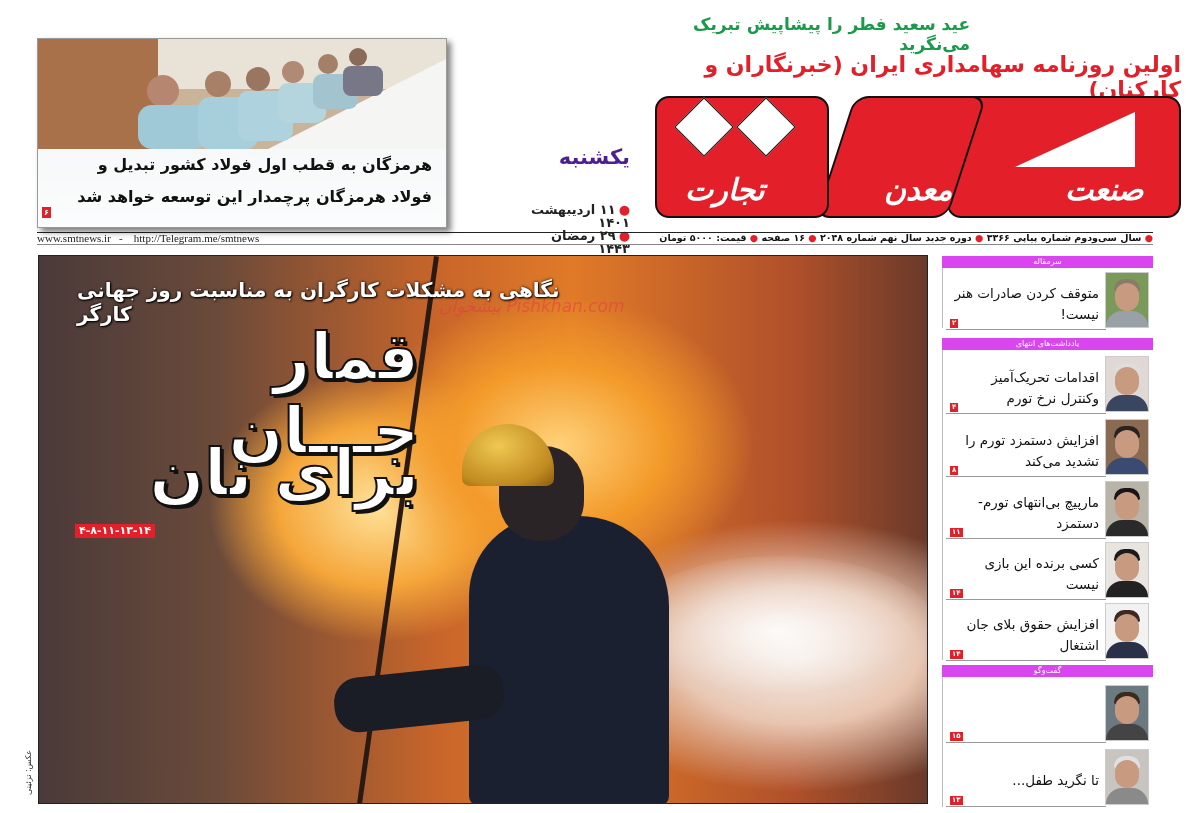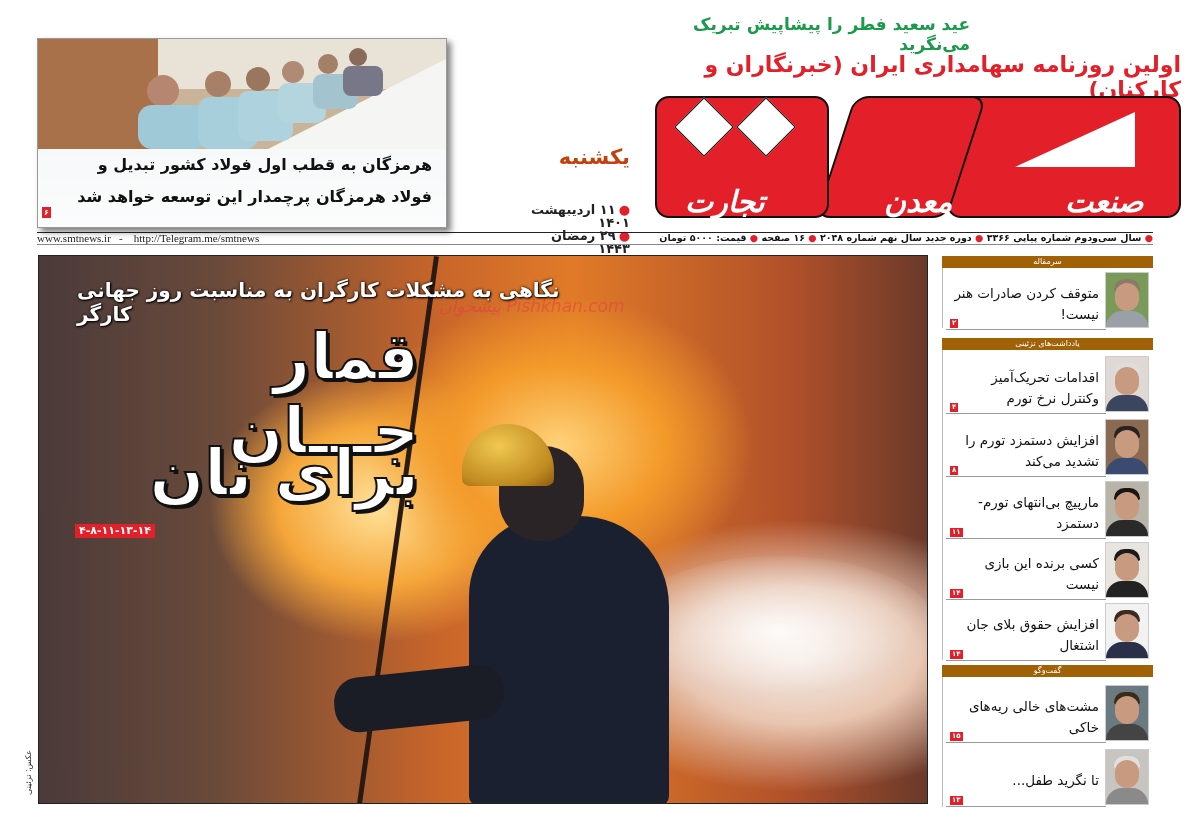--- a/index.html
+++ b/index.html
@@ -7,23 +7,23 @@
   .abs { position:absolute; }
   .rtl { direction:rtl; }
 
   
   .greeting { left:660px; top:14px; width:310px; text-align:right; color:#1a9a4a; font-size:17px; font-weight:bold; }
   .tagline { left:655px; top:52px; width:526px; text-align:right; color:#e3202a; font-size:22px; font-weight:bold; }
 
   
   .logo { left:655px; top:92px; width:526px; height:130px; }
   .logo-block { position:absolute; background:#e3202a; border:2px solid #111; border-radius:14px; }
-  .logo-word { position:absolute; color:#fff; font-weight:bold; font-style:italic; font-size:30px;margin-top:12px; }
-
-  .weekday { left:545px; top:145px; width:85px; text-align:right; color:#c2410c; font-size:21px; font-weight:bold; }
+  .logo-word { position:absolute; color:#fff; font-weight:bold; font-style:italic; font-size:30px; }
+
+  .weekday { left:545px; top:145px; width:85px; text-align:right; color:#4c1d95; font-size:21px; font-weight:bold; }
   .dates { left:520px; top:178px; width:110px; font-size:13px; color:#222; font-weight:bold; line-height:13px;margin-top:25px; }
   .dates .dot { color:#e3202a; margin-left:3px; }
 
   
   .rule { left:37px; top:232px; width:1116px; height:1px; background:#222; }
   .rule2 { left:37px; top:244px; width:1116px; height:1px; background:#888; }
   .infobar { left:640px; top:232px; width:513px; height:12px; text-align:right; font-size:9.5px; font-weight:bold; color:#111; line-height:12px; }
   .infobar .dot { color:#e3202a; }
   .links { left:37px; top:232px; width:300px; font-family:"Liberation Serif", serif; font-size:11px; color:#222; line-height:12px; }
 
@@ -51,21 +51,21 @@
   .kicker { position:absolute; right:330px; top:22px; width:520px; text-align:left; color:#fff; font-size:20px; font-weight:bold; text-shadow:0 0 3px #000, 1px 1px 2px #000; }
   .headline1, .headline2 { position:absolute; left:30px; width:350px; text-align:right; color:#fff; font-size:64px; font-weight:bold; -webkit-text-stroke:2px #111; text-shadow:3px 3px 0 #111; }
   .headline1 { top:64px; }
   .headline2 { top:180px; }
   .pages-badge { position:absolute; left:36px; top:268px; background:#e3202a; color:#fff; font-size:11px; font-weight:bold; padding:0 4px; line-height:14px; }
   .watermark { position:absolute; left:400px; top:40px; color:rgba(230,60,70,0.55); font-size:17px; font-style:italic; }
   .credit { left:24px; top:750px; width:12px; height:50px; font-size:8px; color:#222; writing-mode:vertical-rl; transform:rotate(180deg); }
 
   
   .col { left:942px; top:256px; width:211px; height:553px; }
-  .section-bar { position:absolute; left:0; width:211px; height:12px; background:#a16207; color:#fff; font-size:8px; text-align:center; line-height:12px; }
+  .section-bar { position:absolute; left:0; width:211px; height:12px; background:#d946ef; color:#fff; font-size:8px; text-align:center; line-height:12px; }
   .vline { position:absolute; left:0; width:1px; background:#bbb; }
   .item { position:absolute; left:0; width:211px; }
   .item .thumb { position:absolute; right:4px; top:3px; width:42px; height:54px; border:1px solid #ccc; overflow:hidden; }
   .item .thumb .face { position:absolute; left:9px; top:10px; width:24px; height:28px; border-radius:12px; background:#c89a80; }
   .item .thumb .hair { position:absolute; left:8px; top:6px; width:26px; height:12px; border-radius:12px 12px 2px 2px; }
   .item .thumb .shoulders { position:absolute; left:0; bottom:0; width:42px; height:16px; border-radius:16px 16px 0 0; }
   .item .txt { position:absolute; right:54px; top:14px; width:150px; text-align:right; font-size:13.5px; color:#111; line-height:21px; }
   .item .uline { position:absolute; left:4px; width:160px; height:1px; background:#999; }
   .item .pg { position:absolute; left:8px; background:#e3202a; color:#fff; font-size:7px; font-weight:bold; padding:0 2px; line-height:9px; }
 </style>
@@ -157,21 +157,21 @@
     <div class="thumb" style="background:#7a9a5a;">
         <div class="hair" style="background:#8a7a6a;"></div>
         <div class="face"></div>
         <div class="shoulders" style="background:#9aa0a8;"></div>
       </div>
     <div class="txt rtl">متوقف کردن صادرات هنر نیست!</div>
     <div class="uline" style="top:60px;"></div>
     <span class="pg" style="top:50px;">۲</span>
   </div>
 
-  <div class="section-bar" style="top:82px;">یادداشت‌های تزئینی</div>
+  <div class="section-bar" style="top:82px;">یادداشت‌های انتهای</div>
   <div class="vline" style="top:94px; height:310px;"></div>
 
   <div class="item" style="top:97px; height:62px;">
     <div class="thumb" style="background:#e0d8d4;">
         <div class="hair" style="background:#ddd;"></div>
         <div class="face"></div>
         <div class="shoulders" style="background:#3a4660;"></div>
       </div>
     <div class="txt rtl">اقدامات تحریک‌آمیز وکنترل نرخ تورم</div>
     <div class="uline" style="top:60px;"></div>
@@ -219,21 +219,20 @@
   </div>
 
   <div class="section-bar" style="top:409px;">گفت‌وگو</div>
   <div class="vline" style="top:421px; height:130px;"></div>
   <div class="item" style="top:426px; height:62px;">
     <div class="thumb" style="background:#6a7a80;">
         <div class="hair" style="background:#3a2a1a;"></div>
         <div class="face"></div>
         <div class="shoulders" style="background:#444;"></div>
       </div>
-    <div class="txt rtl">مشت‌های خالی ریه‌های خاکی</div>
     <div class="uline" style="top:60px;"></div>
     <span class="pg" style="top:50px;">۱۵</span>
   </div>
   <div class="item" style="top:490px; height:62px;">
     <div class="thumb" style="background:#c8c4c0;">
         <div class="hair" style="background:#e0e0e0;"></div>
         <div class="face"></div>
         <div class="shoulders" style="background:#8a8a8a;"></div>
       </div>
     <div class="txt rtl" style="top:24px;">تا نگرید طفل...</div>

